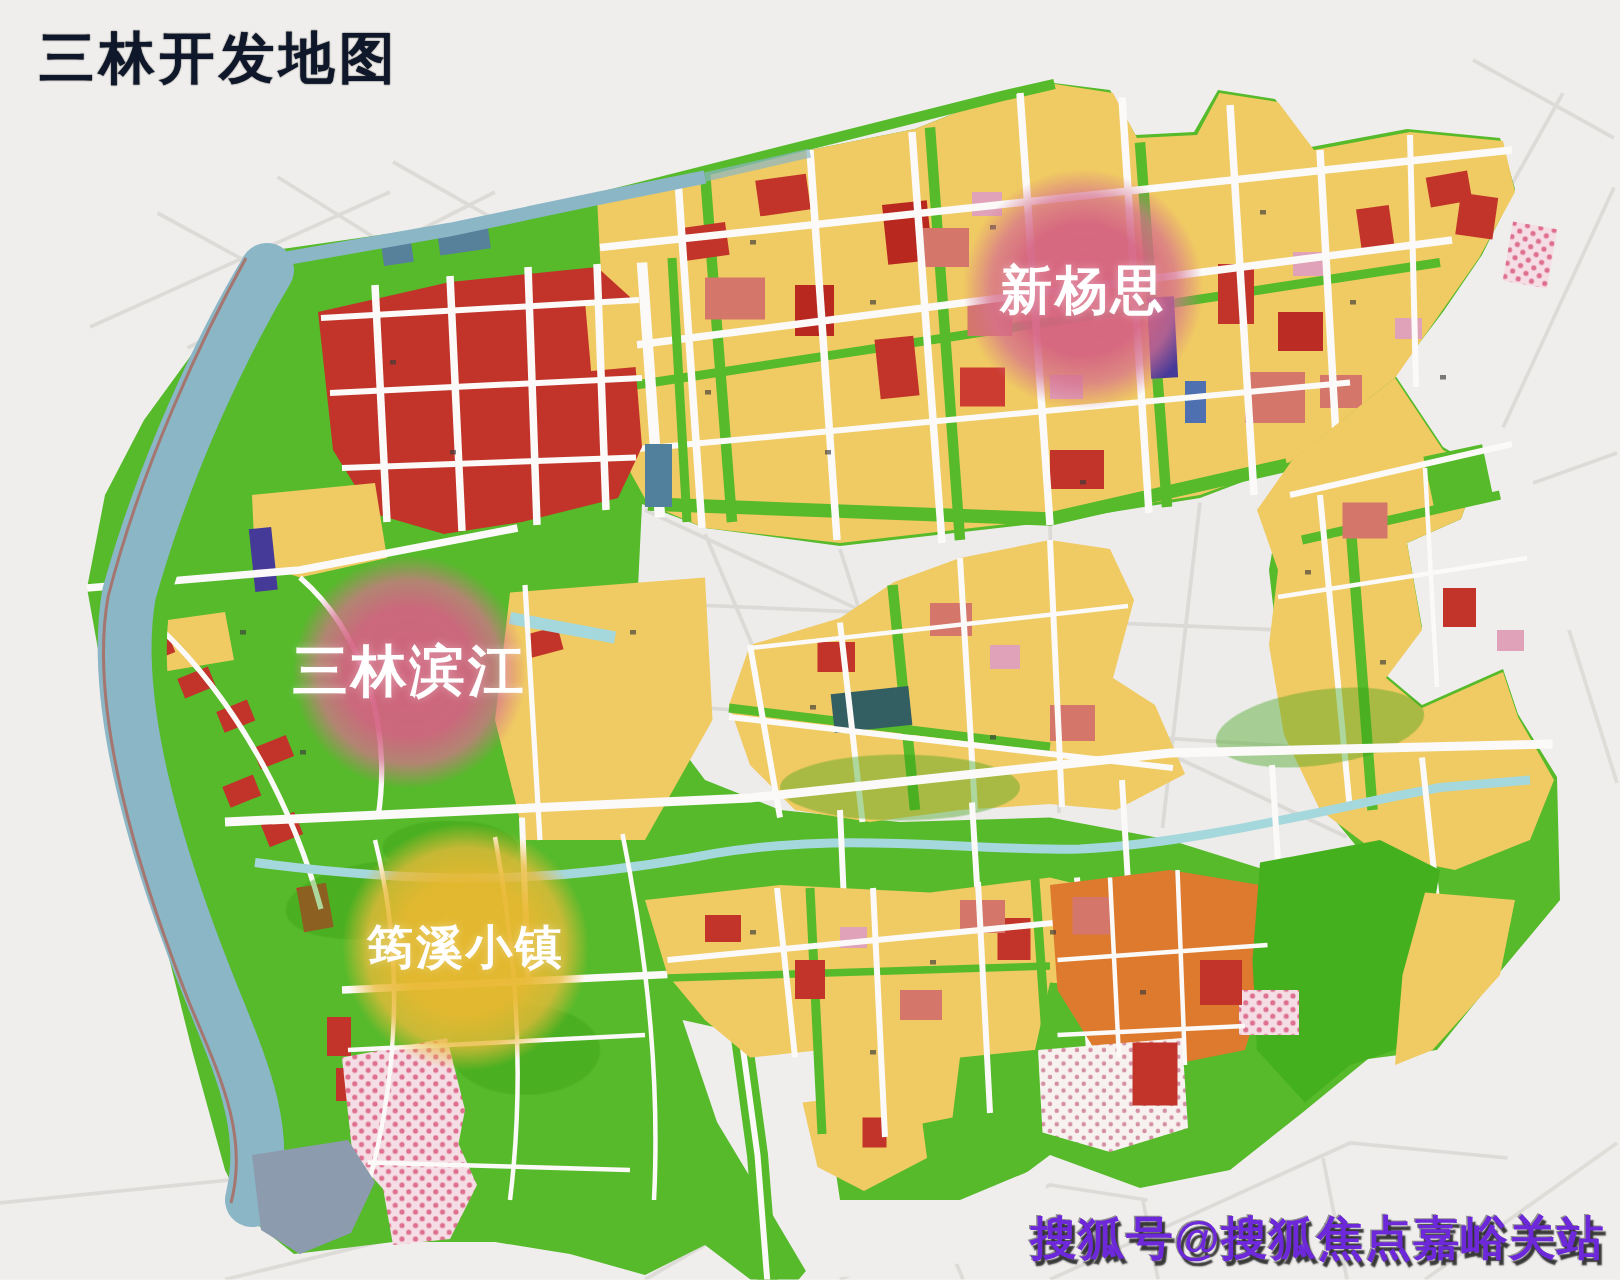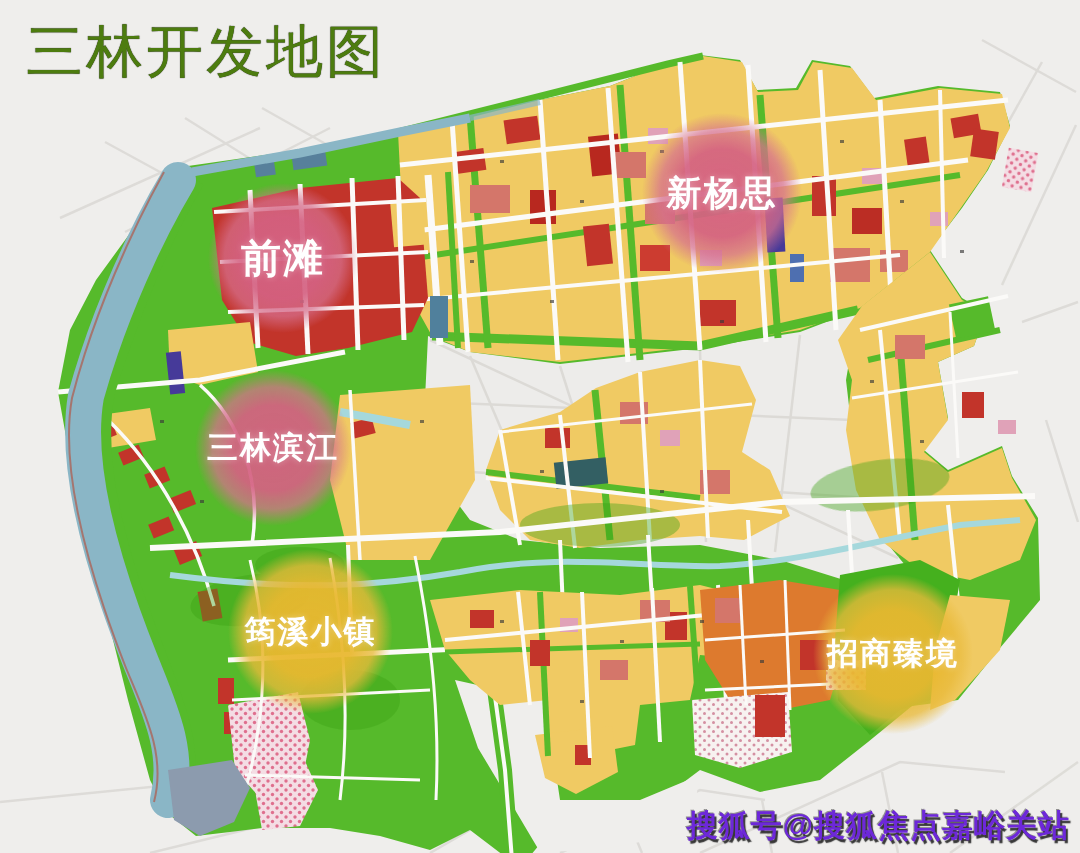--- a/index.html
+++ b/index.html
@@ -1,21 +1,21 @@
 <!DOCTYPE html>
 <html><head>
 <meta charset="utf-8">
 <style>
   html,body{margin:0;padding:0;}
   body{font-family:"Liberation Sans","DejaVu Sans",sans-serif;}
   .stage{position:relative;width:1080px;height:853px;overflow:hidden;background:#efeeec;}
   .stage svg{position:absolute;left:0;top:0;}
   .map-title{
     position:absolute;left:26px;top:14px;
-    font-size:57px;font-weight:400;color:#4d7c0f;letter-spacing:3px;
+    font-size:37px;font-weight:700;color:#0f172a;letter-spacing:3px;
     text-shadow:0 0 1px #000;
     z-index:30;
   }
   .badge{
     position:absolute;border-radius:50%;
     display:flex;align-items:center;justify-content:center;
     z-index:20;text-align:center;
   }
   .badge span{
     color:#ffffff;font-weight:700;letter-spacing:2px;white-space:nowrap;
@@ -34,21 +34,21 @@
       rgba(233,184,48,0.97) 0%,
       rgba(233,184,48,0.94) 55%,
       rgba(233,186,58,0.78) 80%,
       rgba(233,188,66,0) 100%);
   }
   .b-qiantan{left:208px;top:183px;width:150px;height:150px;}
   .b-qiantan span{font-size:40px;}
   .b-xinyangsi{left:642px;top:113px;width:160px;height:160px;}
   .b-xinyangsi span{font-size:35px;}
   .b-sanlin{left:195px;top:370px;width:156px;height:156px;}
-  .b-sanlin span{font-size:31px;}
+  .b-sanlin span{font-size:37px;}
   .b-yunxi{left:228px;top:549px;width:165px;height:165px;}
   .b-yunxi span{font-size:31px;}
   .b-zhaoshang{left:813px;top:574px;width:160px;height:160px;}
   .b-zhaoshang span{font-size:31px;}
   .watermark{
     position:absolute;right:10px;bottom:6px;
     font-size:31px;font-weight:700;color:#6d28d9;letter-spacing:1px;
     text-shadow:2px 3px 1px rgba(45,45,45,0.95),-1px -1px 0 rgba(70,70,70,0.55);
     z-index:40;
   }
@@ -363,31 +363,25 @@
         <rect x="760" y="660" width="4" height="3"></rect>
     <rect x="580" y="700" width="4" height="3"></rect>
         <rect x="360" y="620" width="4" height="3"></rect>
     <rect x="160" y="420" width="4" height="3"></rect>
         <rect x="200" y="500" width="4" height="3"></rect>
   </g>
 </svg>
 
   <div class="map-title">三林开发地图</div>
 
-  <div class="badge pink b-qiantan">
-    <span>前滩</span>
-  </div>
   <div class="badge pink b-xinyangsi">
     <span>新杨思</span>
   </div>
   <div class="badge pink b-sanlin">
     <span>三林滨江</span>
   </div>
   <div class="badge gold b-yunxi">
     <span>筠溪小镇</span>
   </div>
-  <div class="badge gold b-zhaoshang">
-    <span>招商臻境</span>
-  </div>
 
   <div class="watermark">搜狐号@搜狐焦点嘉峪关站</div>
 
 </div>
 
 </body></html>

